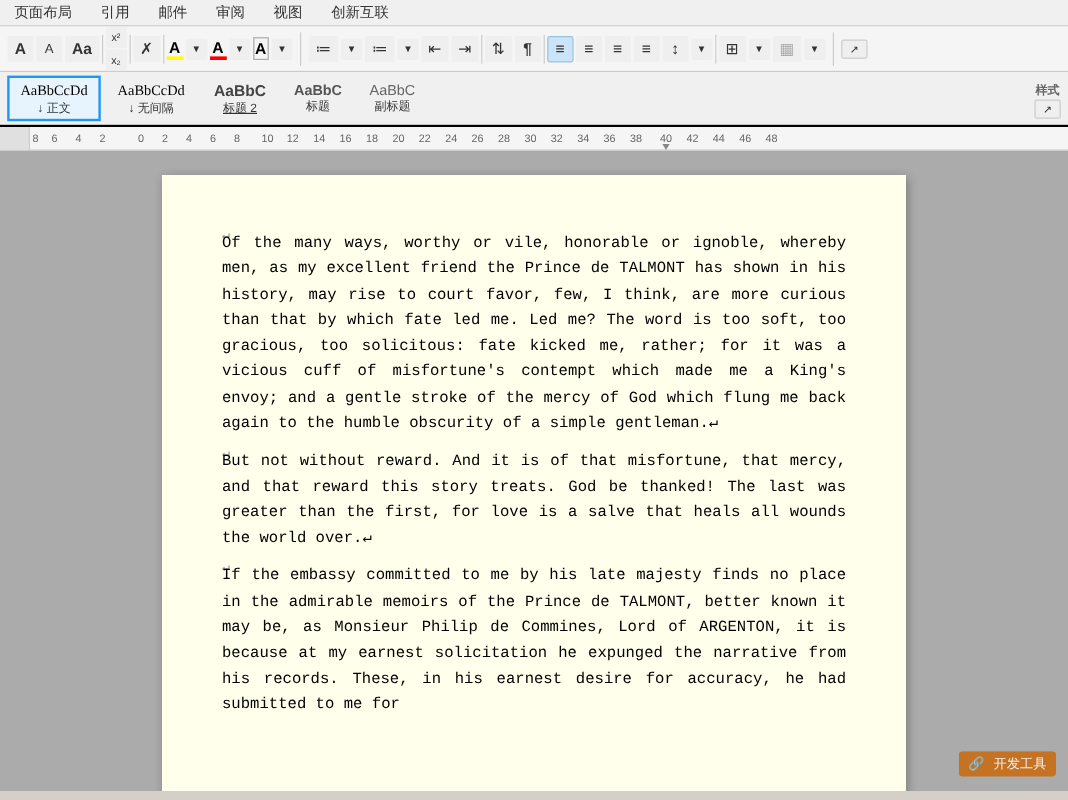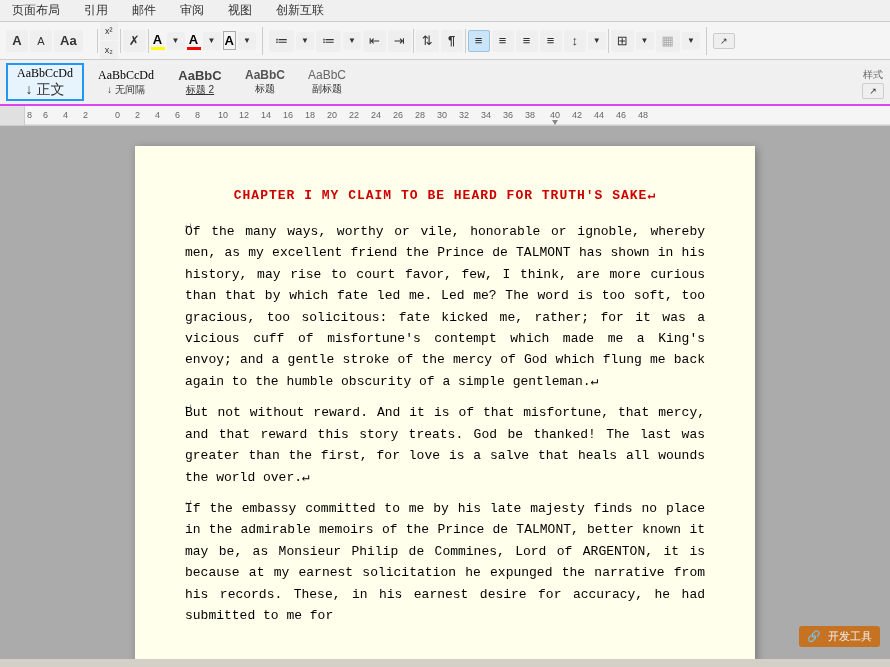--- a/index.html
+++ b/index.html
@@ -137,21 +137,21 @@
 
 <div style="background:#f5f5f5; border-bottom:1px solid #ccc; display:flex; align-items:center; padding:3px 6px; height:38px; gap:2px;">
 
   <div style="display:flex;flex-direction:column;align-items:center;gap:1px;">
     <div style="display:flex;gap:2px;">
       <button class="ribbon-btn" title="增大字体" style="font-weight:bold;font-size:13px;">A</button>
       <button class="ribbon-btn" title="缩小字体" style="font-size:11px;">A</button>
     </div>
   </div>
 
-  <div style="display:flex;gap:14px;align-items:center;">
+  <div style="display:flex;gap:2px;align-items:center;">
     <button class="ribbon-btn" style="font-size:13px;font-weight:bold;">Aa</button>
     <div style="width:1px;height:24px;background:#ccc;"></div>
   </div>
 
   <div style="display:flex;gap:2px;align-items:center;">
 
     <div style="display:flex;flex-direction:column;gap:1px;">
       <button class="ribbon-btn btn-small" style="font-size:9px;">x²</button>
       <button class="ribbon-btn btn-small" style="font-size:9px;">x₂</button>
     </div>
@@ -209,27 +209,27 @@
     <button class="ribbon-btn" style="font-size:13px;">⊞</button>
     <button class="ribbon-btn btn-small" style="font-size:8px;">▼</button>
     <button class="ribbon-btn" style="font-size:13px;color:#aaa;">▦</button>
     <button class="ribbon-btn btn-small" style="font-size:8px;">▼</button>
   </div>
 
   <div style="width:1px;height:28px;background:#ccc;margin:0 4px;"></div>
   <button class="ribbon-btn" style="font-size:9px;border:1px solid #ccc;width:16px;height:16px;padding:0;">↗</button>
 </div>
 
-<div style="background:#f0f0f0; border-bottom:2px solid #d946ef; display:flex; align-items:center; padding:3px 6px; height:46px; gap:2px;">
+<div style="background:#f0f0f0; border-bottom:2px solid #000000; display:flex; align-items:center; padding:3px 6px; height:46px; gap:2px;">
 
   <div style="display:flex;gap:3px;align-items:stretch;flex:1;">
 
     <div style="border:2px solid #2196f3;background:#e8f4fd;padding:2px 8px;cursor:pointer;min-width:78px;display:flex;flex-direction:column;align-items:center;justify-content:center;height:38px;">
       <div style="font-size:12px;font-family:'Times New Roman',serif;">AaBbCcDd</div>
-      <div style="font-size:14px;color:#333;">↓ 正文</div>
+      <div style="font-size:10px;color:#333;">↓ 正文</div>
     </div>
 
     <div style="border:2px solid transparent;background:transparent;padding:2px 8px;cursor:pointer;min-width:78px;display:flex;flex-direction:column;align-items:center;justify-content:center;height:38px;">
       <div style="font-size:12px;font-family:'Times New Roman',serif;">AaBbCcDd</div>
       <div style="font-size:10px;color:#333;">↓ 无间隔</div>
     </div>
 
 
     <div style="border:2px solid transparent;background:transparent;padding:2px 8px;cursor:pointer;min-width:64px;display:flex;flex-direction:column;align-items:center;justify-content:center;height:38px;">
       <div style="font-size:13px;font-weight:bold;font-family:'Arial',sans-serif;color:#444;">AaBbC</div>
@@ -242,21 +242,21 @@
     </div>
 
     <div style="border:2px solid transparent;background:transparent;padding:2px 8px;cursor:pointer;min-width:58px;display:flex;flex-direction:column;align-items:center;justify-content:center;height:38px;">
       <div style="font-size:12px;font-family:'Arial',sans-serif;color:#666;">AaBbC</div>
       <div style="font-size:10px;color:#333;text-align:center;">副标题</div>
     </div>
 
   </div>
 
   <div style="display:flex;flex-direction:column;align-items:center;justify-content:flex-end;height:38px;padding-bottom:2px;">
-    <div style="font-size:10px;color:#666;">样式</div>
+    <div style="font-size:10px;color:#666;font-weight:bold;">样式</div>
     <button class="ribbon-btn" style="font-size:9px;border:1px solid #ccc;width:16px;height:16px;padding:0;margin-top:1px;">↗</button>
   </div>
 </div>
 
 <div class="ruler-container">
   <div class="ruler-side"></div>
   <div class="ruler">
     <svg width="100%" height="20px">
 
       <rect width="100%" height="100%" fill="#f5f5f5"></rect>
@@ -293,21 +293,20 @@
       <text x="613" y="12" font-size="9" fill="#666">48</text>
 
       <polygon points="527,14 533,14 530,19" fill="#888"></polygon>
     </svg>
   </div>
 </div>
 
 <div class="doc-area">
   <div class="page">
 
-    <div class="chapter-title">CHAPTER I MY CLAIM TO BE HEARD FOR TRUTH'S SAKE↵</div>
 
     <div class="para-break"><span class="para-mark">↵</span></div>
 
     <div class="body-text">Of the many ways, worthy or vile, honorable or ignoble, whereby men, as my excellent friend the Prince de TALMONT has shown in his history, may rise to court favor, few, I think, are more curious than that by which fate led me. Led me? The word is too soft, too gracious, too solicitous: fate kicked me, rather; for it was a vicious cuff of misfortune's contempt which made me a King's envoy; and a gentle stroke of the mercy of God which flung me back again to the humble obscurity of a simple gentleman.↵</div>
 
     <div class="para-break"><span class="para-mark">↵</span></div>
 
     <div class="body-text">But not without reward. And it is of that misfortune, that mercy, and that reward this story treats. God be thanked! The last was greater than the first, for love is a salve that heals all wounds the world over.↵</div>
 
     <div class="para-break"><span class="para-mark">↵</span></div>

